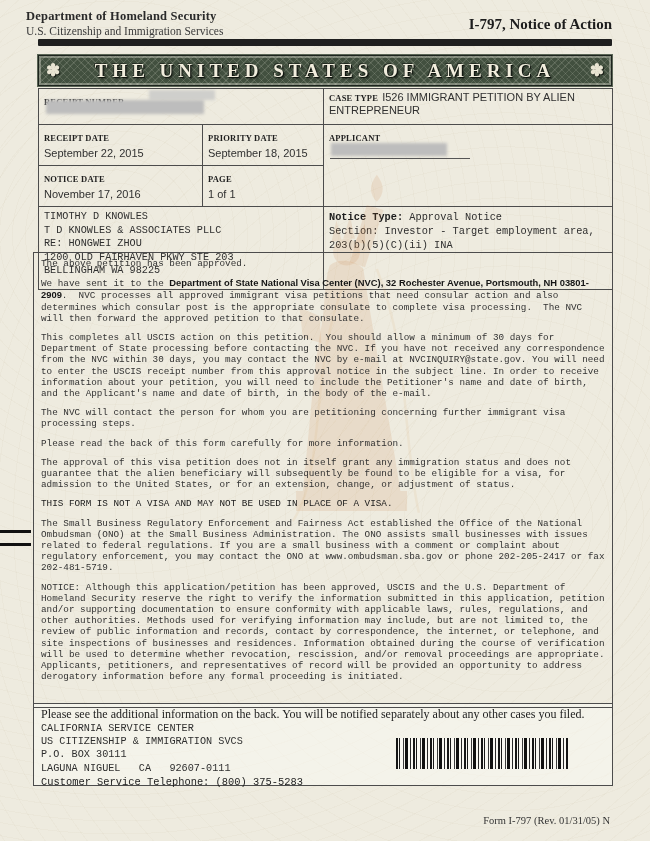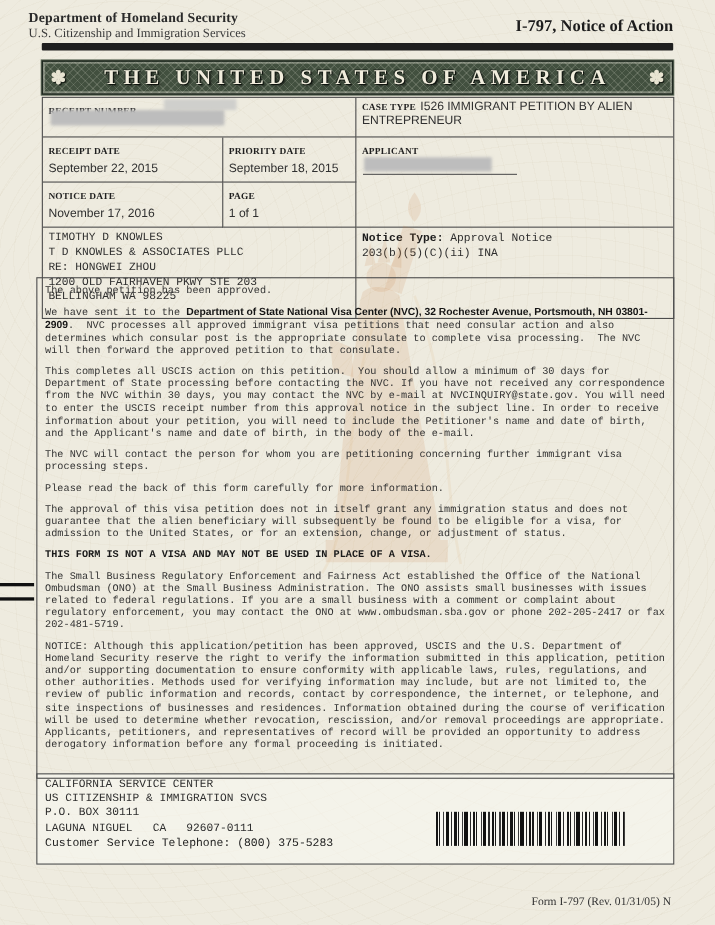--- a/index.html
+++ b/index.html
@@ -80,21 +80,21 @@
   
   .body-box{
     position:absolute; left:33px; top:252px; width:580px; height:456px;
     border:1px solid #4c4c4c; padding:5px 7px 0 7px; z-index:2;
   }
   .par{
     font-family:"Liberation Mono", monospace; font-size:9.3px; line-height:11.2px;
     color:#333; white-space:pre-wrap; margin-bottom:8px;
   }
   .bold-sans{ font-family:"Liberation Sans", sans-serif; font-weight:bold; font-size:9.4px; color:#151515; }
-  .allbold{ font-weight:bold; color:#1a1a1a; }
+  .allbold{ font-weight:normal; color:#1a1a1a; }
 
   
   .watermark{ position:absolute; left:255px; top:168px; width:210px; height:370px; z-index:1; opacity:0.85; pointer-events:none; }
 
   
   .punch{ position:absolute; left:0; width:31px; height:3px; background:#111; }
   .punch.p1{ top:530px; } .punch.p2{ top:543px; }
 
   
   .bottom-box{
@@ -187,40 +187,42 @@
 
     <div class="cell c-addressee no-b addressee-lines">
         <div class="mline"><span>TIMOTHY D KNOWLES</span></div>
         <div class="mline"><span>T D KNOWLES &amp; ASSOCIATES PLLC</span></div>
         <div class="mline"><span>RE: HONGWEI ZHOU</span></div>
         <div class="mline"><span>1200 OLD FAIRHAVEN PKWY STE 203</span></div>
         <div class="mline"><span>BELLINGHAM WA 98225</span></div>
       </div>
     <div class="cell c-notice-info no-r no-b notice-lines">
         <div class="nline"><span class="bold">Notice Type:</span><span> Approval Notice</span></div>
+        <div class="nline"><span>Section: Investor - Target employment area,</span></div>
         <div class="nline"><span>203(b)(5)(C)(ii) INA</span></div>
       </div>
   </div>
 
   <div class="body-box">
       <p class="par"><span>The above petition has been approved.</span></p>
       <p class="par"><span>We have sent it to the </span><span class="bold-sans">Department of State National Visa Center (NVC), 32 Rochester Avenue, Portsmouth, NH 03801-2909</span><span>.  NVC processes all approved immigrant visa petitions that need consular action and also determines which consular post is the appropriate consulate to complete visa processing.  The NVC will then forward the approved petition to that consulate.</span></p>
       <p class="par"><span>This completes all USCIS action on this petition.  You should allow a minimum of 30 days for Department of State processing before contacting the NVC. If you have not received any correspondence from the NVC within 30 days, you may contact the NVC by e-mail at NVCINQUIRY@state.gov. You will need to enter the USCIS receipt number from this approval notice in the subject line. In order to receive information about your petition, you will need to include the Petitioner's name and date of birth, and the Applicant's name and date of birth, in the body of the e-mail.</span></p>
       <p class="par"><span>The NVC will contact the person for whom you are petitioning concerning further immigrant visa processing steps.</span></p>
       <p class="par"><span>Please read the back of this form carefully for more information.</span></p>
       <p class="par"><span>The approval of this visa petition does not in itself grant any immigration status and does not guarantee that the alien beneficiary will subsequently be found to be eligible for a visa, for admission to the United States, or for an extension, change, or adjustment of status.</span></p>
       <p class="par"><span class="allbold">THIS FORM IS NOT A VISA AND MAY NOT BE USED IN PLACE OF A VISA.</span></p>
       <p class="par"><span>The Small Business Regulatory Enforcement and Fairness Act established the Office of the National Ombudsman (ONO) at the Small Business Administration. The ONO assists small businesses with issues related to federal regulations. If you are a small business with a comment or complaint about regulatory enforcement, you may contact the ONO at www.ombudsman.sba.gov or phone 202-205-2417 or fax 202-481-5719.</span></p>
       <p class="par"><span>NOTICE: Although this application/petition has been approved, USCIS and the U.S. Department of Homeland Security reserve the right to verify the information submitted in this application, petition and/or supporting documentation to ensure conformity with applicable laws, rules, regulations, and other authorities. Methods used for verifying information may include, but are not limited to, the review of public information and records, contact by correspondence, the internet, or telephone, and site inspections of businesses and residences. Information obtained during the course of verification will be used to determine whether revocation, rescission, and/or removal proceedings are appropriate. Applicants, petitioners, and representatives of record will be provided an opportunity to address derogatory information before any formal proceeding is initiated.</span></p>
     </div>
 
   <div class="punch p1"></div>
   <div class="punch p2"></div>
 
   <div class="bottom-box">
+    <div class="bottom-note">Please see the additional information on the back.  You will be notified separately about any other cases you filed.</div>
     <div class="svc-lines">
         <div class="mline"><span>CALIFORNIA SERVICE CENTER</span></div>
         <div class="mline"><span>US CITIZENSHIP &amp; IMMIGRATION SVCS</span></div>
         <div class="mline"><span>P.O. BOX 30111</span></div>
         <div class="mline"><span>LAGUNA NIGUEL   CA   92607-0111</span></div>
       </div>
     <div class="svc-phone">Customer Service Telephone: (800) 375-5283</div>
     <div class="barcode"></div>
   </div>
 

